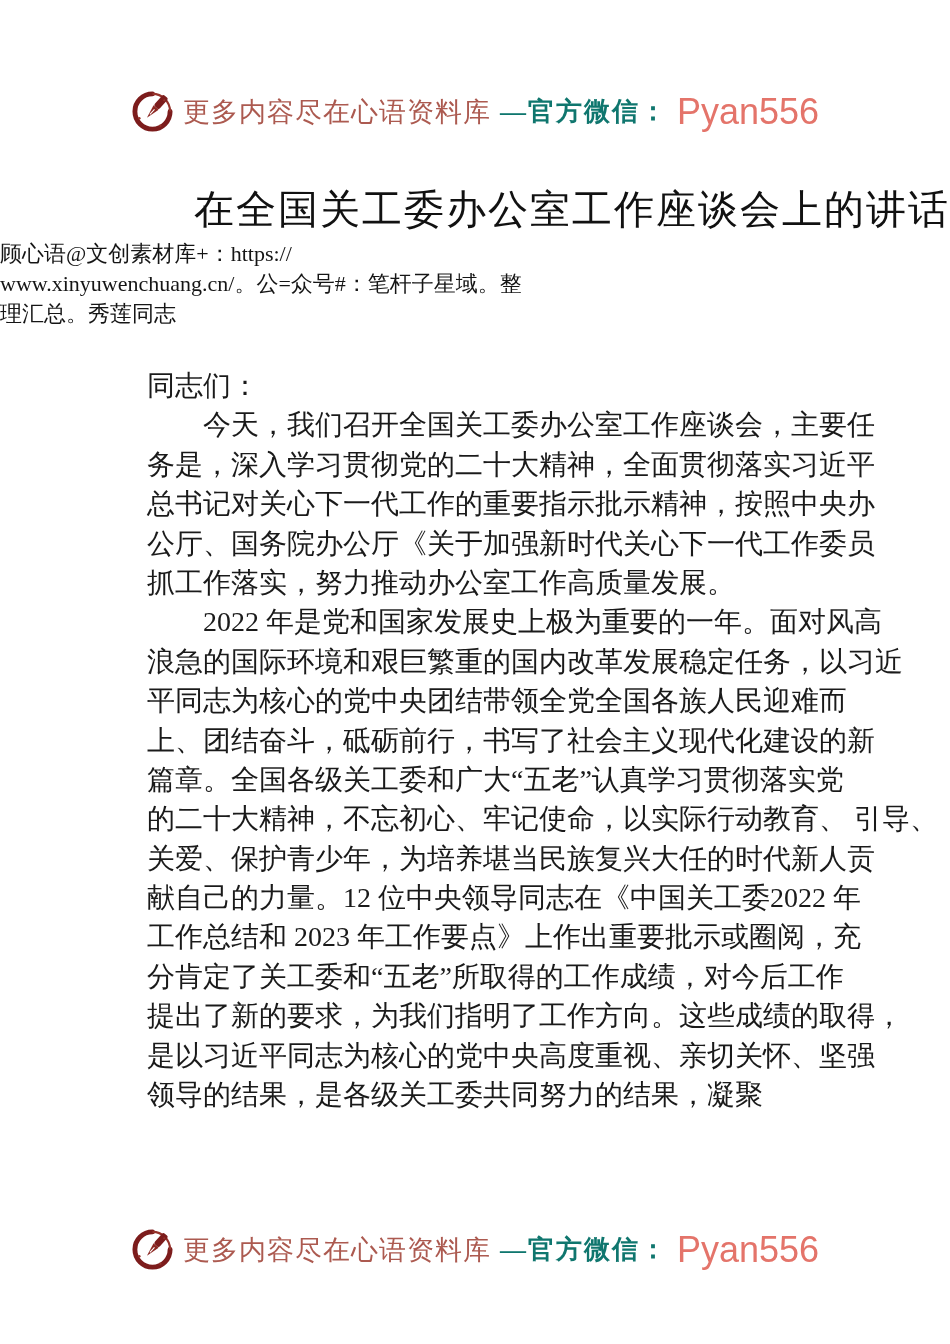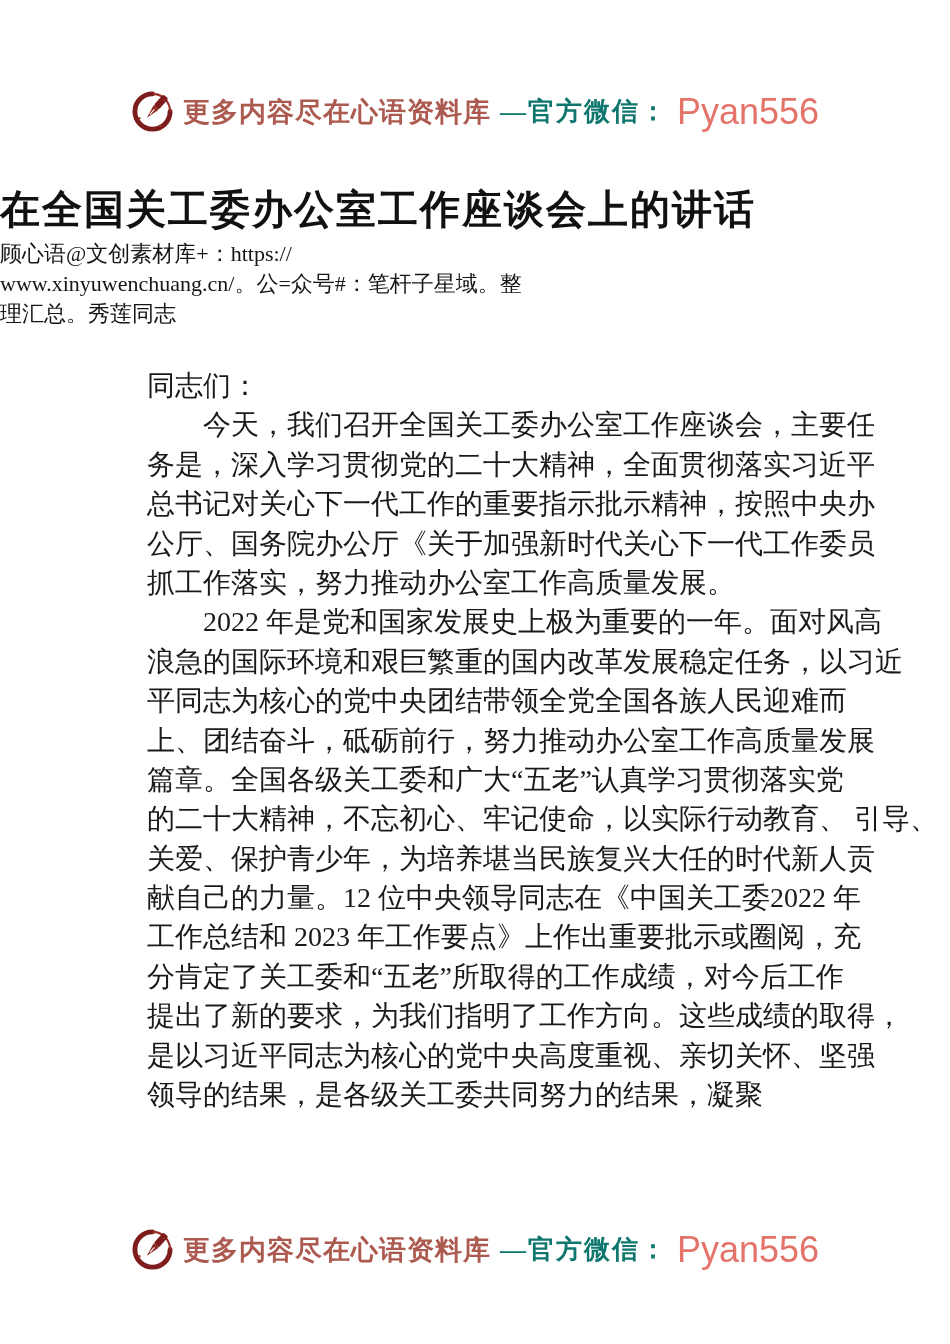--- a/index.html
+++ b/index.html
@@ -26,44 +26,44 @@
     justify-content: center;
     align-items: center;
     gap: 9px;
     white-space: nowrap;
   }
   .brand-row.top { top: 90px; }
   .brand-row.bottom { top: 1228px; }
   .brand-logo { width: 43px; height: 43px; flex: 0 0 auto; }
   .brand-text {
     font-size: 27px;
-    font-weight: bold;
+    font-weight: normal;
     letter-spacing: 1px;
     color: #ac5a50;
   }
   .brand-label {
     font-size: 26px;
     font-weight: bold;
     letter-spacing: 2px;
     color: #0f766e;
   }
   .brand-id {
     font-family: "Liberation Sans", "DejaVu Sans", sans-serif;
     font-size: 36px;
     color: #e4746a;
   }
 
   .doc-title {
     position: absolute;
     top: 182px;
     left: 0;
     width: 100%;
-    text-align: left;
+    text-align: right;
     font-size: 40px;
-    font-weight: bold;
+    font-weight: normal;
     letter-spacing: 2px;
     color: #111111;
   }
 
   .doc-subtitle {
     position: absolute;
     top: 239px;
     left: 0;
     width: 100%;
     text-align: left;
@@ -126,21 +126,21 @@
   <div class="doc-body">
     <div class="body-line end">同志们：</div>
     <div class="body-line">　　今天，我们召开全国关工委办公室工作座谈会，主要任</div>
     <div class="body-line">务是，深入学习贯彻党的二十大精神，全面贯彻落实习近平</div>
     <div class="body-line">总书记对关心下一代工作的重要指示批示精神，按照中央办</div>
     <div class="body-line">公厅、国务院办公厅《关于加强新时代关心下一代工作委员</div>
     <div class="body-line end">抓工作落实，努力推动办公室工作高质量发展。</div>
     <div class="body-line">　　2022 年是党和国家发展史上极为重要的一年。面对风高</div>
     <div class="body-line">浪急的国际环境和艰巨繁重的国内改革发展稳定任务，以习近</div>
     <div class="body-line">平同志为核心的党中央团结带领全党全国各族人民迎难而</div>
-    <div class="body-line">上、团结奋斗，砥砺前行，努力推动办公室工作高质量发展</div>
+    <div class="body-line">上、团结奋斗，砥砺前行，书写了社会主义现代化建设的新</div>
     <div class="body-line">篇章。全国各级关工委和广大“五老”认真学习贯彻落实党</div>
     <div class="body-line">的二十大精神，不忘初心、牢记使命，以实际行动教育、 引导、</div>
     <div class="body-line">关爱、保护青少年，为培养堪当民族复兴大任的时代新人贡</div>
     <div class="body-line">献自己的力量。12 位中央领导同志在《中国关工委2022 年</div>
     <div class="body-line">工作总结和 2023 年工作要点》上作出重要批示或圈阅，充</div>
     <div class="body-line">分肯定了关工委和“五老”所取得的工作成绩，对今后工作</div>
     <div class="body-line">提出了新的要求，为我们指明了工作方向。这些成绩的取得，</div>
     <div class="body-line">是以习近平同志为核心的党中央高度重视、亲切关怀、坚强</div>
     <div class="body-line end">领导的结果，是各级关工委共同努力的结果，凝聚</div>
   </div>

